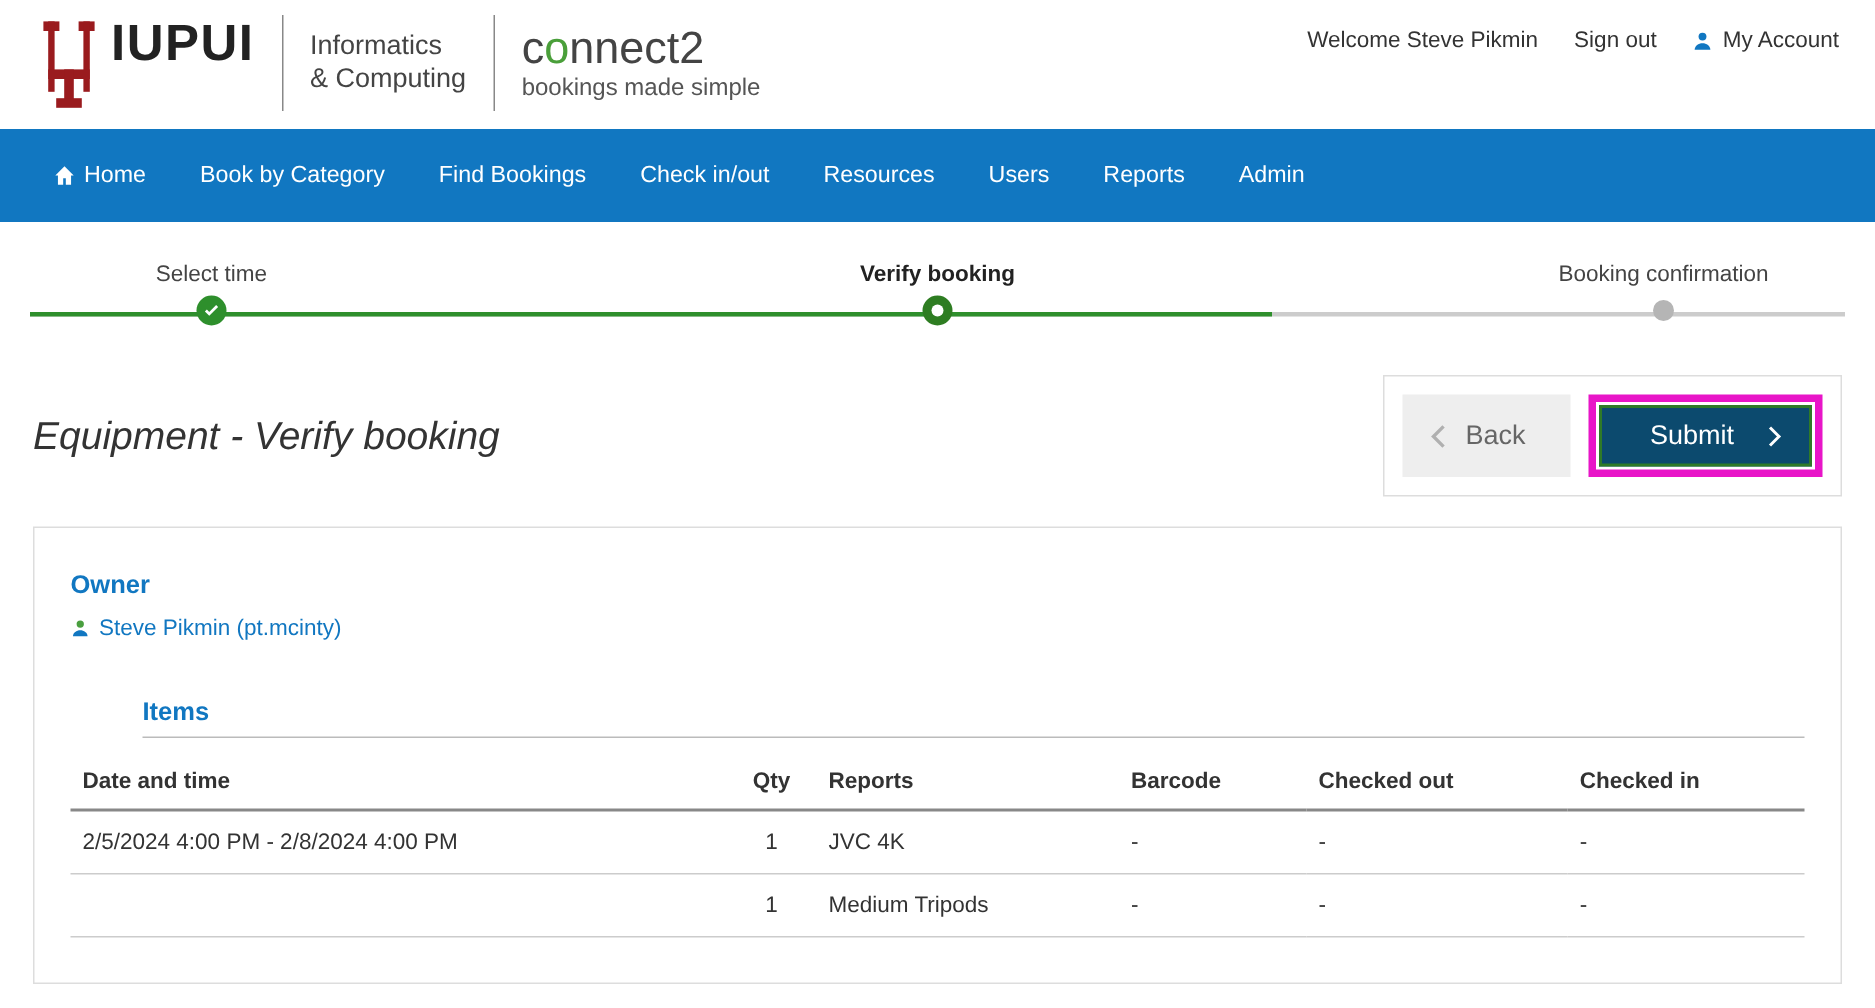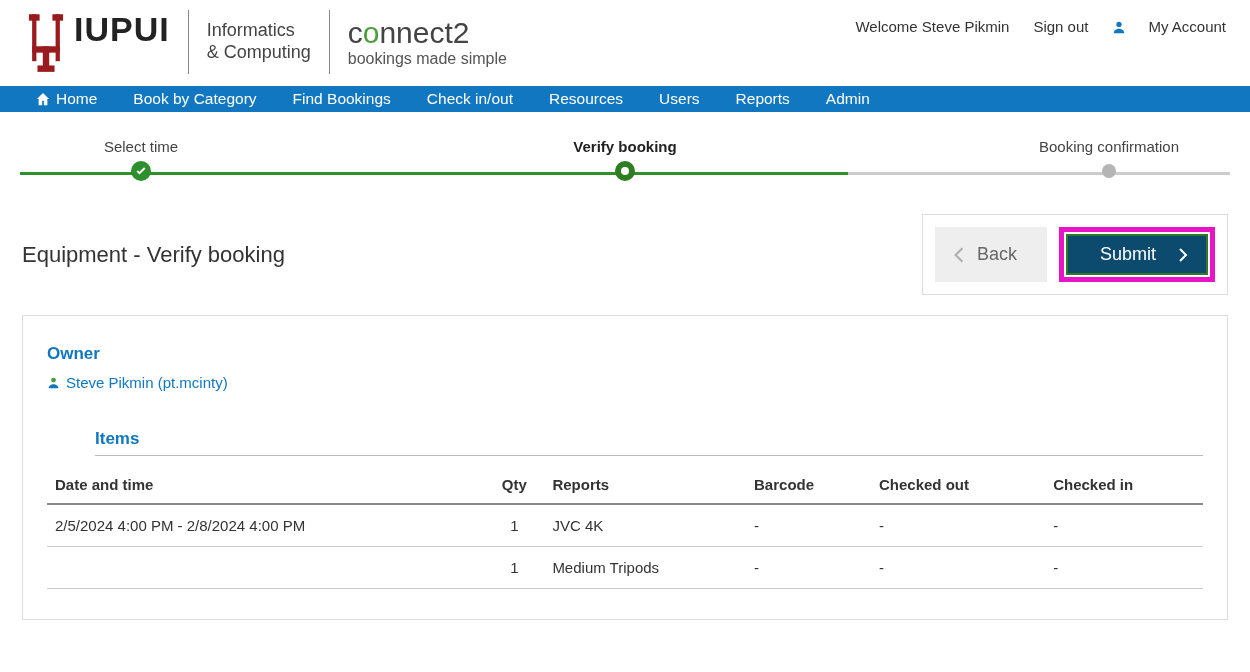--- a/index.html
+++ b/index.html
@@ -10,40 +10,40 @@
   .iu-logo svg { width: 44px; height: 64px; }
   .iu-text { font-size: 34px; font-weight: 700; letter-spacing: 1px; color:#222; }
   .vline { width:1px; height:64px; background:#888; }
   .dept { color:#444; font-size:18px; line-height:1.2; }
   .c2 { }
   .c2-title { font-size:30px; color:#444; font-weight:400; }
   .c2-title .o { color:#4a9f3a; font-weight:400; }
   .c2-sub { font-size:16px; color:#555; }
   .top-right { display:flex; gap:24px; align-items:center; font-size:15px; padding-top:8px; }
   .top-right a { color:#333; text-decoration:none; }
-  .top-right .acct { color:#333; display:flex; align-items:center; gap:22px; }
+  .top-right .acct { color:#333; display:flex; align-items:center; gap:6px; }
   .acct svg { width:14px; height:14px; }
   .nav { background:#1177c1; display:flex; padding:0 18px; margin-top:12px; }
-  .nav a { color:#fff; text-decoration:none; padding:4px 18px; font-size:15.5px; display:flex; align-items:center; gap:6px; }
+  .nav a { color:#fff; text-decoration:none; padding:22px 18px; font-size:15.5px; display:flex; align-items:center; gap:6px; }
   .nav a svg { width:14px; height:14px; }
   .stepper { position:relative; margin:26px 20px 0 20px; height:48px; }
   .step-line { position:absolute; top:34px; left:0; right:0; height:3px; background:#ccc; }
   .step-line .done { position:absolute; left:0; height:3px; background:#2e8f2c; width:68.4%; }
   .steps { display:flex; justify-content:space-between; position:relative; }
   .step { text-align:center; width:20%; }
   .step-label { font-size:15px; color:#444; }
   .step.active .step-label { font-weight:700; color:#222; }
   .step .dot { width:20px; height:20px; border-radius:50%; background:#2e8f2c; margin:6px auto 0 auto; position:relative; z-index:2; display:flex; align-items:center; justify-content:center; }
   .step .dot svg { width:12px; height:12px; }
   .step.active .dot { background:#2e7d22; border:2px solid #2e7d22; }
   .step.active .dot::after { content:""; width:8px; height:8px; background:#fff; border-radius:50%; }
   .step.future .dot { background:#b5b5b5; width:14px; height:14px; margin-top:9px; }
   .content-area { padding: 0 22px; }
   .title-row { display:flex; justify-content:space-between; align-items:center; margin-top:28px; }
-  .page-title { font-size:22px; color:#333; font-weight:400; }
+  .page-title { font-size:26px; color:#333; font-weight:400;font-style:italic; }
   .btn-box { display:flex; gap:0; border:1px solid #ddd; padding:12px; background:#fff; }
   .btn-back { background:#eee; color:#666; border:none; padding:10px 30px 10px 18px; font-size:18px; display:flex; align-items:center; gap:12px; cursor:pointer; }
   .btn-back svg { width:12px; height:18px; opacity:.6; }
   .submit-wrap { border:5px solid #e815c8; padding:2px; margin-left:12px; }
   .btn-submit { background:#0c4a6e; color:#fff; border:2px solid #2f7a28; padding:8px 18px 8px 32px; font-size:18px; display:flex; align-items:center; gap:22px; cursor:pointer; }
   .btn-submit svg { width:10px; height:16px; }
   .panel { border:1px solid #ddd; margin-top:20px; padding:28px 24px 30px 24px; }
   .sect-title { color:#1177c1; font-weight:700; font-size:17px; margin-bottom:10px; }
   .owner-link { color:#1177c1; text-decoration:none; font-size:15px; display:flex; align-items:center; gap:6px; }
   .owner-link svg { width:13px; height:13px; }

